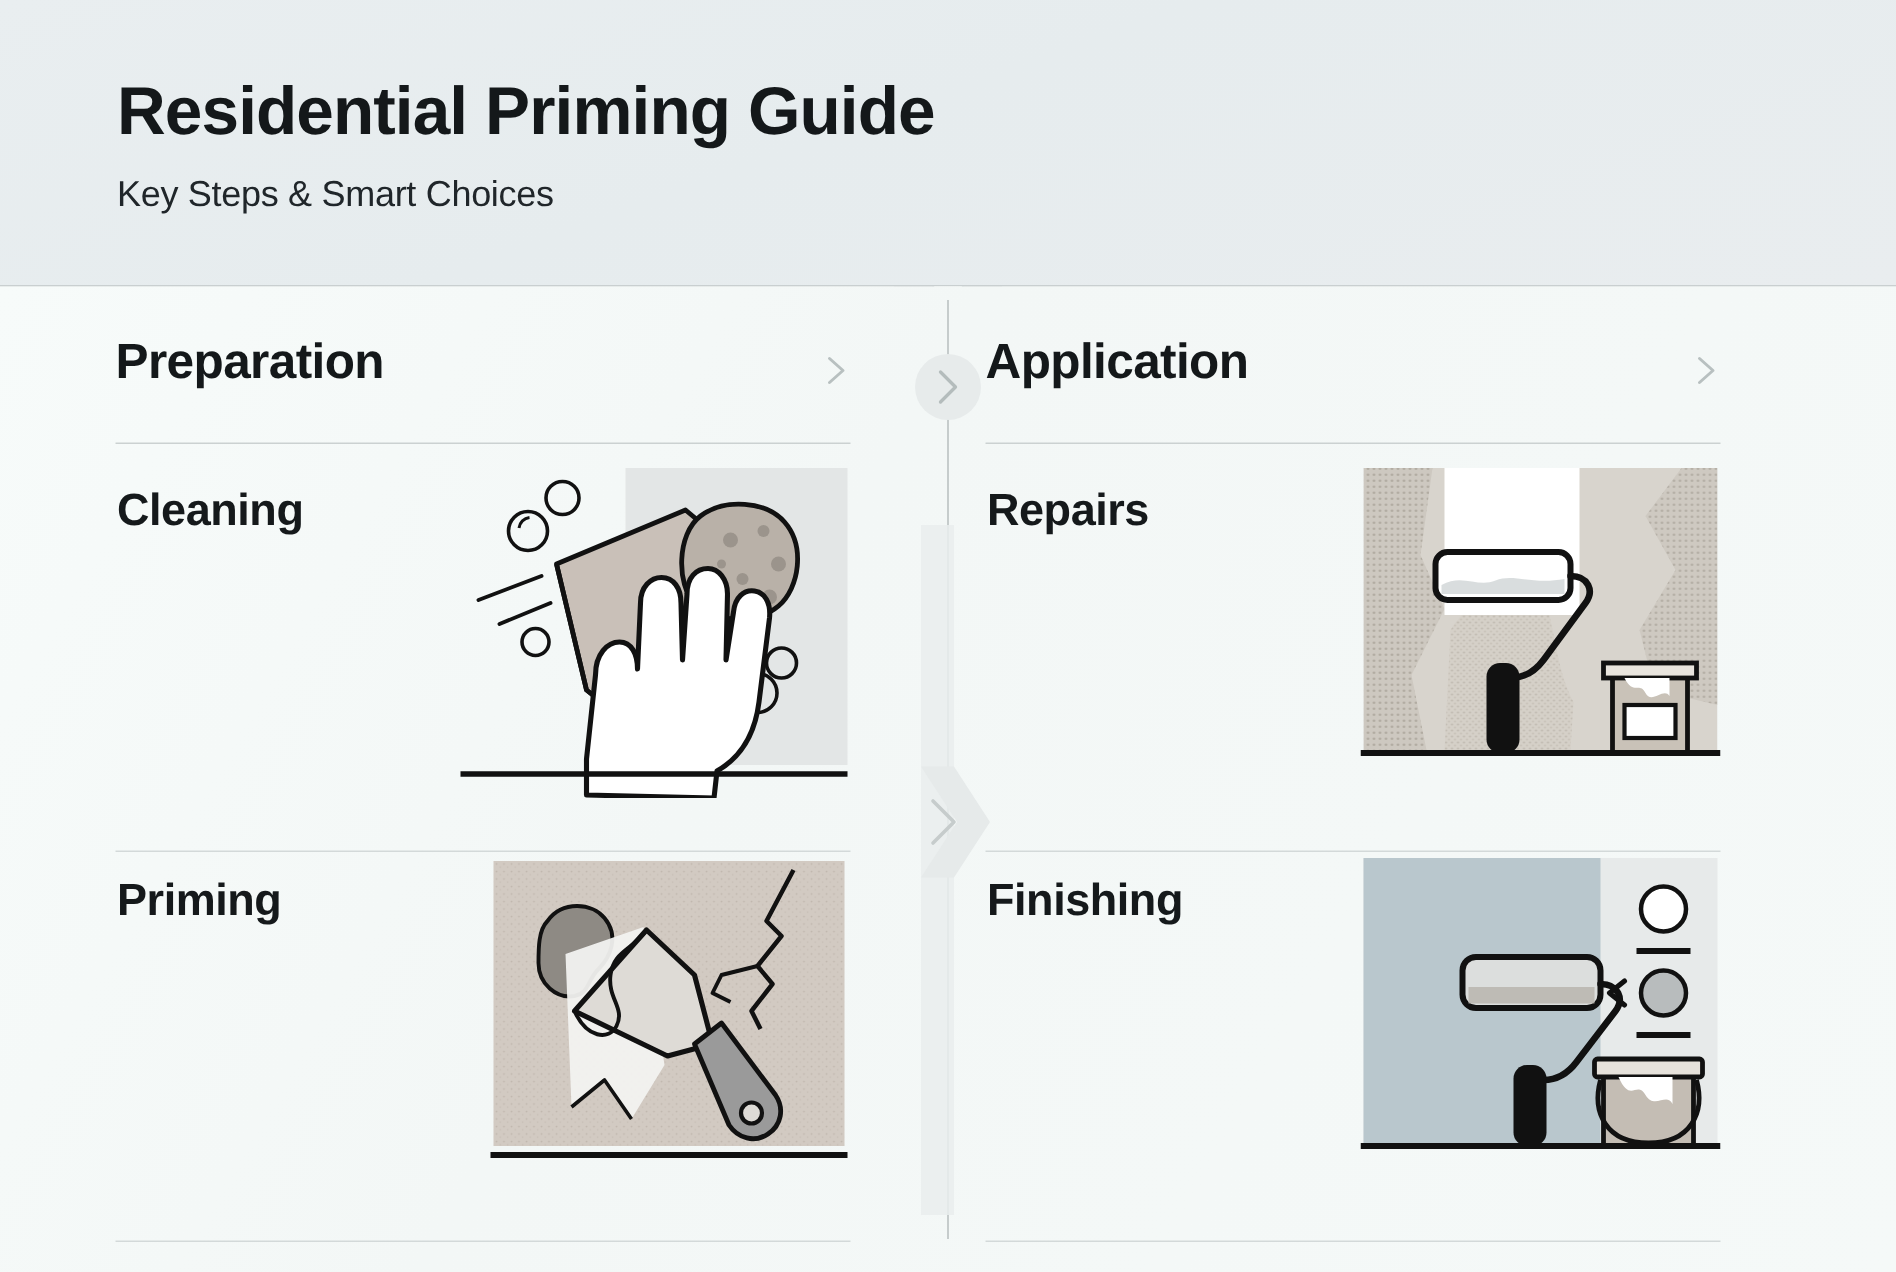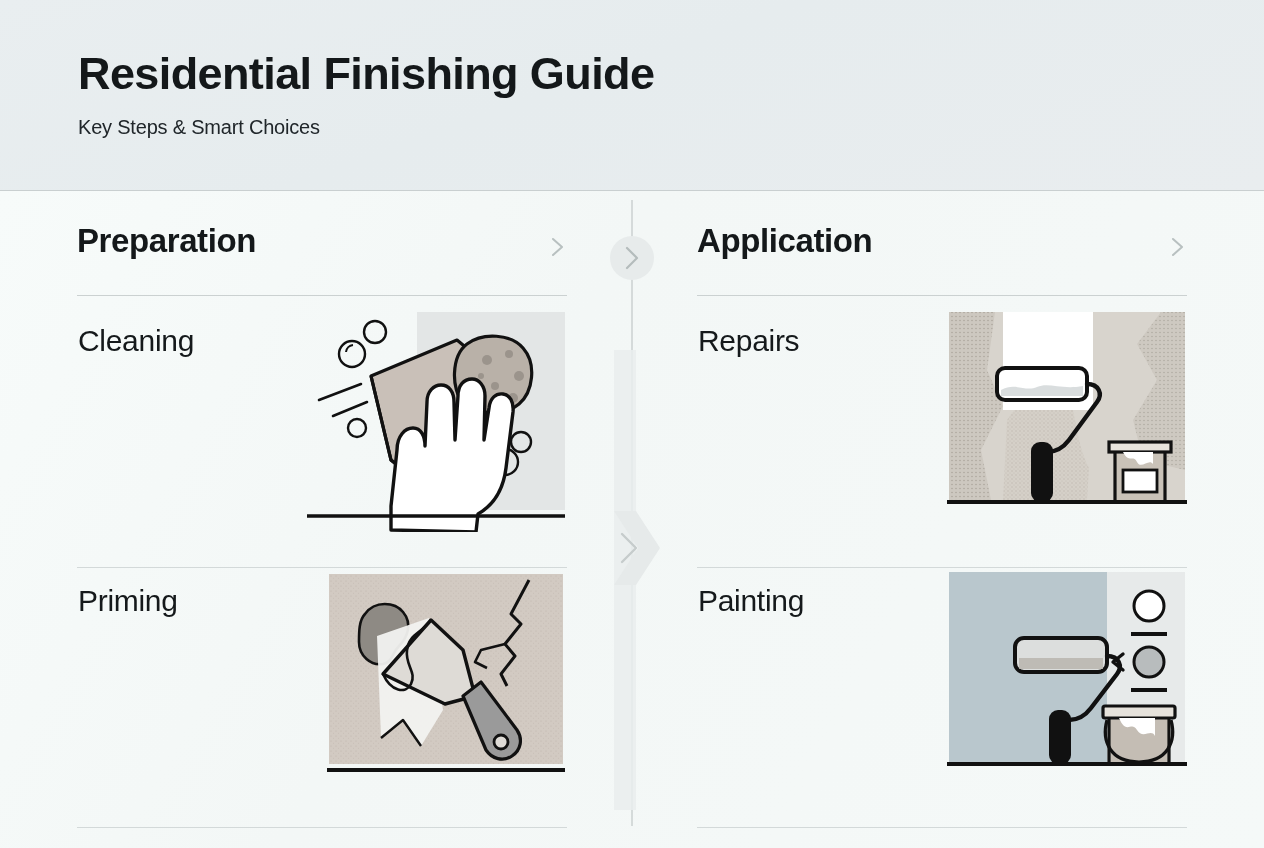--- a/index.html
+++ b/index.html
@@ -38,21 +38,21 @@
     font-size: 45px;
     font-weight: 700;
     letter-spacing: -0.6px;
     color: #14181a;
     white-space: nowrap;
   }
   .subtitle {
     position: absolute;
     left: 78px;
     top: 116px;
-    font-size: 20px;
+    font-size: 24px;
     font-weight: 400;
     letter-spacing: -0.2px;
     color: #20262a;
     white-space: nowrap;
   }
 
   
   .stage {
     position: absolute;
     left: 0; top: 191px;
@@ -70,21 +70,21 @@
     height: 640px;
   }
 
   
   .column {
     position: absolute;
     top: 210px;
     width: 490px;
   }
   .col-left  { left: 77px; }
-  .col-right { left: 697px; }
+  .col-right { left: 657px; }
 
   .col-head {
     position: relative;
     height: 72px;
     text-align: center;
   }
   .col-title {
     position: absolute;
     left: 0;
     top: 12px;
@@ -118,21 +118,21 @@
     height: 258px;
   }
   .item-1 { top: 100px; }
   .item-2 { top: 360px; }
 
   .item-label {
     position: absolute;
     left: 1px;
     top: 14px;
     font-size: 30px;
-    font-weight: 400;
+    font-weight: 700;
     letter-spacing: -0.3px;
     color: #15191b;
     white-space: nowrap;
   }
   .item-rule {
     position: absolute;
     left: 0;
     top: 257px;
     width: 490px;
     height: 1px;
@@ -152,21 +152,21 @@
 <svg class="header-rule" width="1264" height="1" style="position:absolute;left:0;top:190px;">
   <line x1="0" y1="0.5" x2="1264" y2="0.5" stroke="#c9cfd0" stroke-width="1"></line>
 </svg>
 
 <svg style="position:absolute;left:596px;top:176px;width:72px;height:46px;" viewBox="0 0 72 46">
   <path d="M0 14.5 L26 14.5 L36 30 L46 14.5 L72 14.5" fill="none" stroke="#c9cfd0" stroke-width="1"></path>
   <rect x="0" y="15.5" width="72" height="30" fill="#f5f9f8" stroke="none"></rect>
   <path d="M26 15 L36 30 L46 15" fill="#f5f9f8" stroke="#c9cfd0" stroke-width="1"></path>
 </svg>
 
-<div class="title">Residential Finishing Guide</div>
+<div class="title">Residential Priming Guide</div>
 <div class="subtitle">Key Steps &amp; Smart Choices</div>
 
 <div class="stage"></div>
 
 <svg class="connector" viewBox="0 0 64 640">
 
   <line x1="32" y1="14" x2="32" y2="640" stroke="#c5cbcb" stroke-width="1.3"></line>
 
   <rect x="14" y="164" width="22" height="460" fill="#e9eded" opacity="0.85"></rect>
 
@@ -317,21 +317,21 @@
       <path d="M176 142 c6 12 10 2 14 10 c4 8 12 -4 16 2 l0 -12 l-30 0 Z" fill="#ffffff"></path>
       <rect x="176" y="160" width="34" height="22" fill="#ffffff" stroke="#111" stroke-width="2.8"></rect>
 
       <line x1="0" y1="192" x2="240" y2="192" stroke="#111" stroke-width="4"></line>
     </svg>
 
     <div class="item-rule"></div>
   </div>
 
   <div class="item item-2">
-    <div class="item-label">Painting</div>
+    <div class="item-label">Finishing</div>
 
     <svg class="art" width="240" height="222" viewBox="0 0 240 222">
 
       <rect x="2" y="2" width="236" height="190" fill="#e7eaea"></rect>
 
       <rect x="2" y="2" width="158" height="190" fill="#b9c7cd"></rect>
 
       <rect x="68" y="68" width="92" height="34" rx="9" fill="#dcdedd" stroke="#111" stroke-width="4"></rect>
       <rect x="72" y="88" width="84" height="11" fill="#b9b5ae" opacity="0.85"></rect>
 

